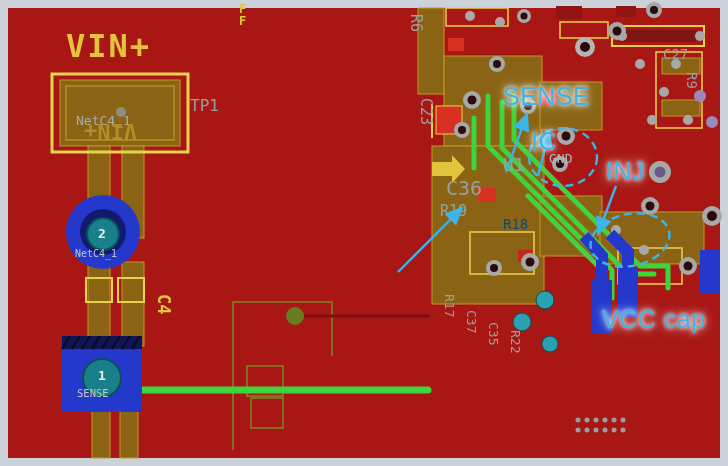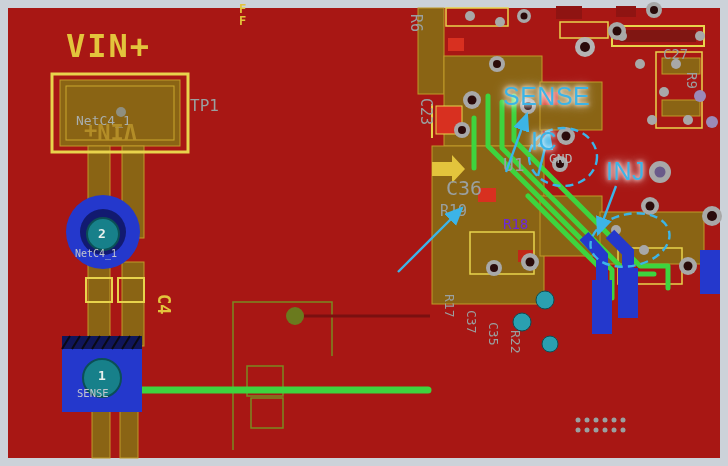--- a/index.html
+++ b/index.html
@@ -1,21 +1,21 @@
 <!DOCTYPE html>
 <html><head>
 <meta charset="utf-8">
 <style>
   * { margin:0; padding:0; box-sizing:border-box; }
   body { background:#e9ebee; font-family:"Liberation Sans", sans-serif; }
   #root { position:relative; width:728px; height:466px; overflow:hidden; background:#ccd2d9; }
   svg.layer { position:absolute; left:0; top:0; }
   .t { position:absolute; white-space:nowrap; line-height:1; font-family:"DejaVu Sans Mono", monospace; }
   .gray   { color:#9aa0a0; }
-  .faint  { color:#6d28d9; }
+  .faint  { color:#0c4a6e; }
   .net    { color:#c2c6ce; }
   .silky  { color:#e3c43c; font-weight:bold; }
   .padnum { color:#e8f0ee; font-weight:bold; }
   .rot90  { transform:rotate(90deg); transform-origin:0 0; }
   .rot180 { transform:rotate(180deg); }
   .ann { position:absolute; white-space:nowrap; font-family:"Liberation Sans", sans-serif;
          font-weight:400; font-size:25px; color:#3cb4e7; letter-spacing:.5px;
          text-shadow:0 0 4px #ffffff, 0 0 9px rgba(255,255,255,.85), 0 0 16px rgba(255,255,255,.45); }
 </style>
 </head>
@@ -219,14 +219,15 @@
       <line x1="506" y1="172" x2="527" y2="114" marker-end="url(#ah)"></line>
       <line x1="538" y1="176" x2="549" y2="132" marker-end="url(#ah)"></line>
       <line x1="398" y1="272" x2="462" y2="208" marker-end="url(#ah)"></line>
       <line x1="616" y1="186" x2="598" y2="234" marker-end="url(#ah)"></line>
     </g>
   </svg>
 
   <div class="ann" style="left:503px;top:82px">SENSE</div>
   <div class="ann" style="left:531px;top:127px">IC</div>
   <div class="ann" style="left:606px;top:157px">INJ</div>
+  <div class="ann" style="left:602px;top:305px">VCC cap</div>
 
 </div>
 
 </body></html>

